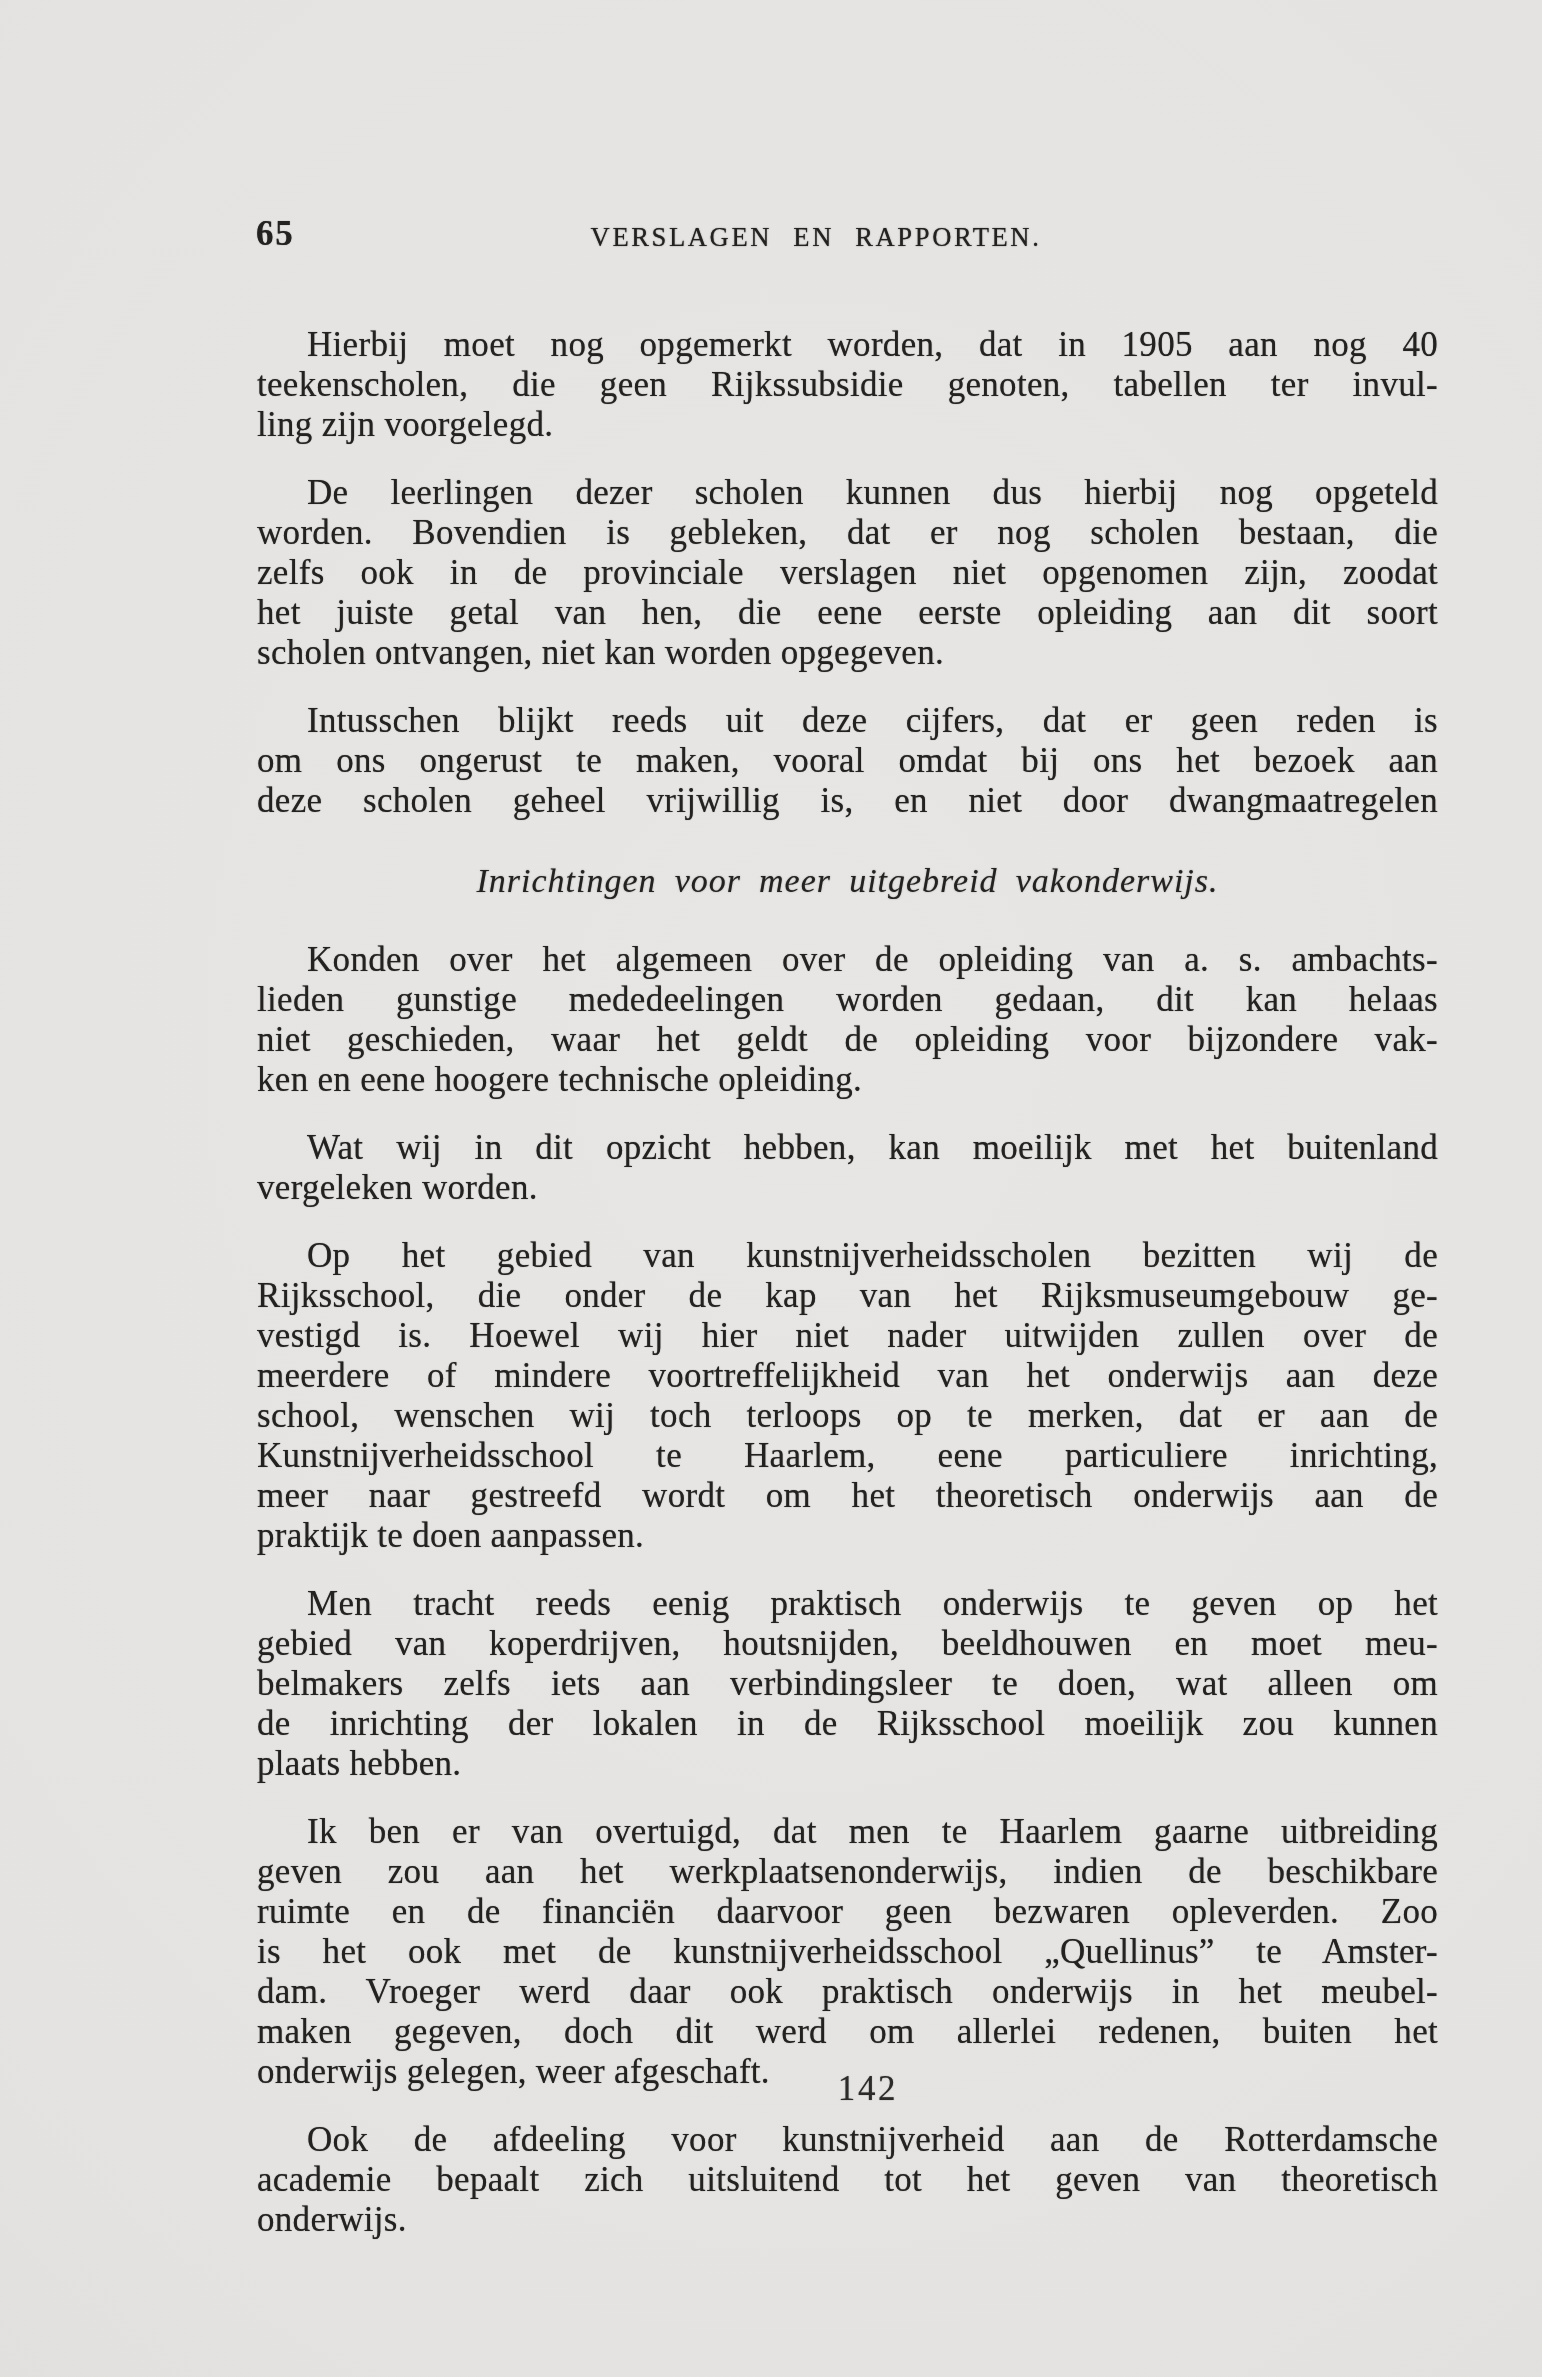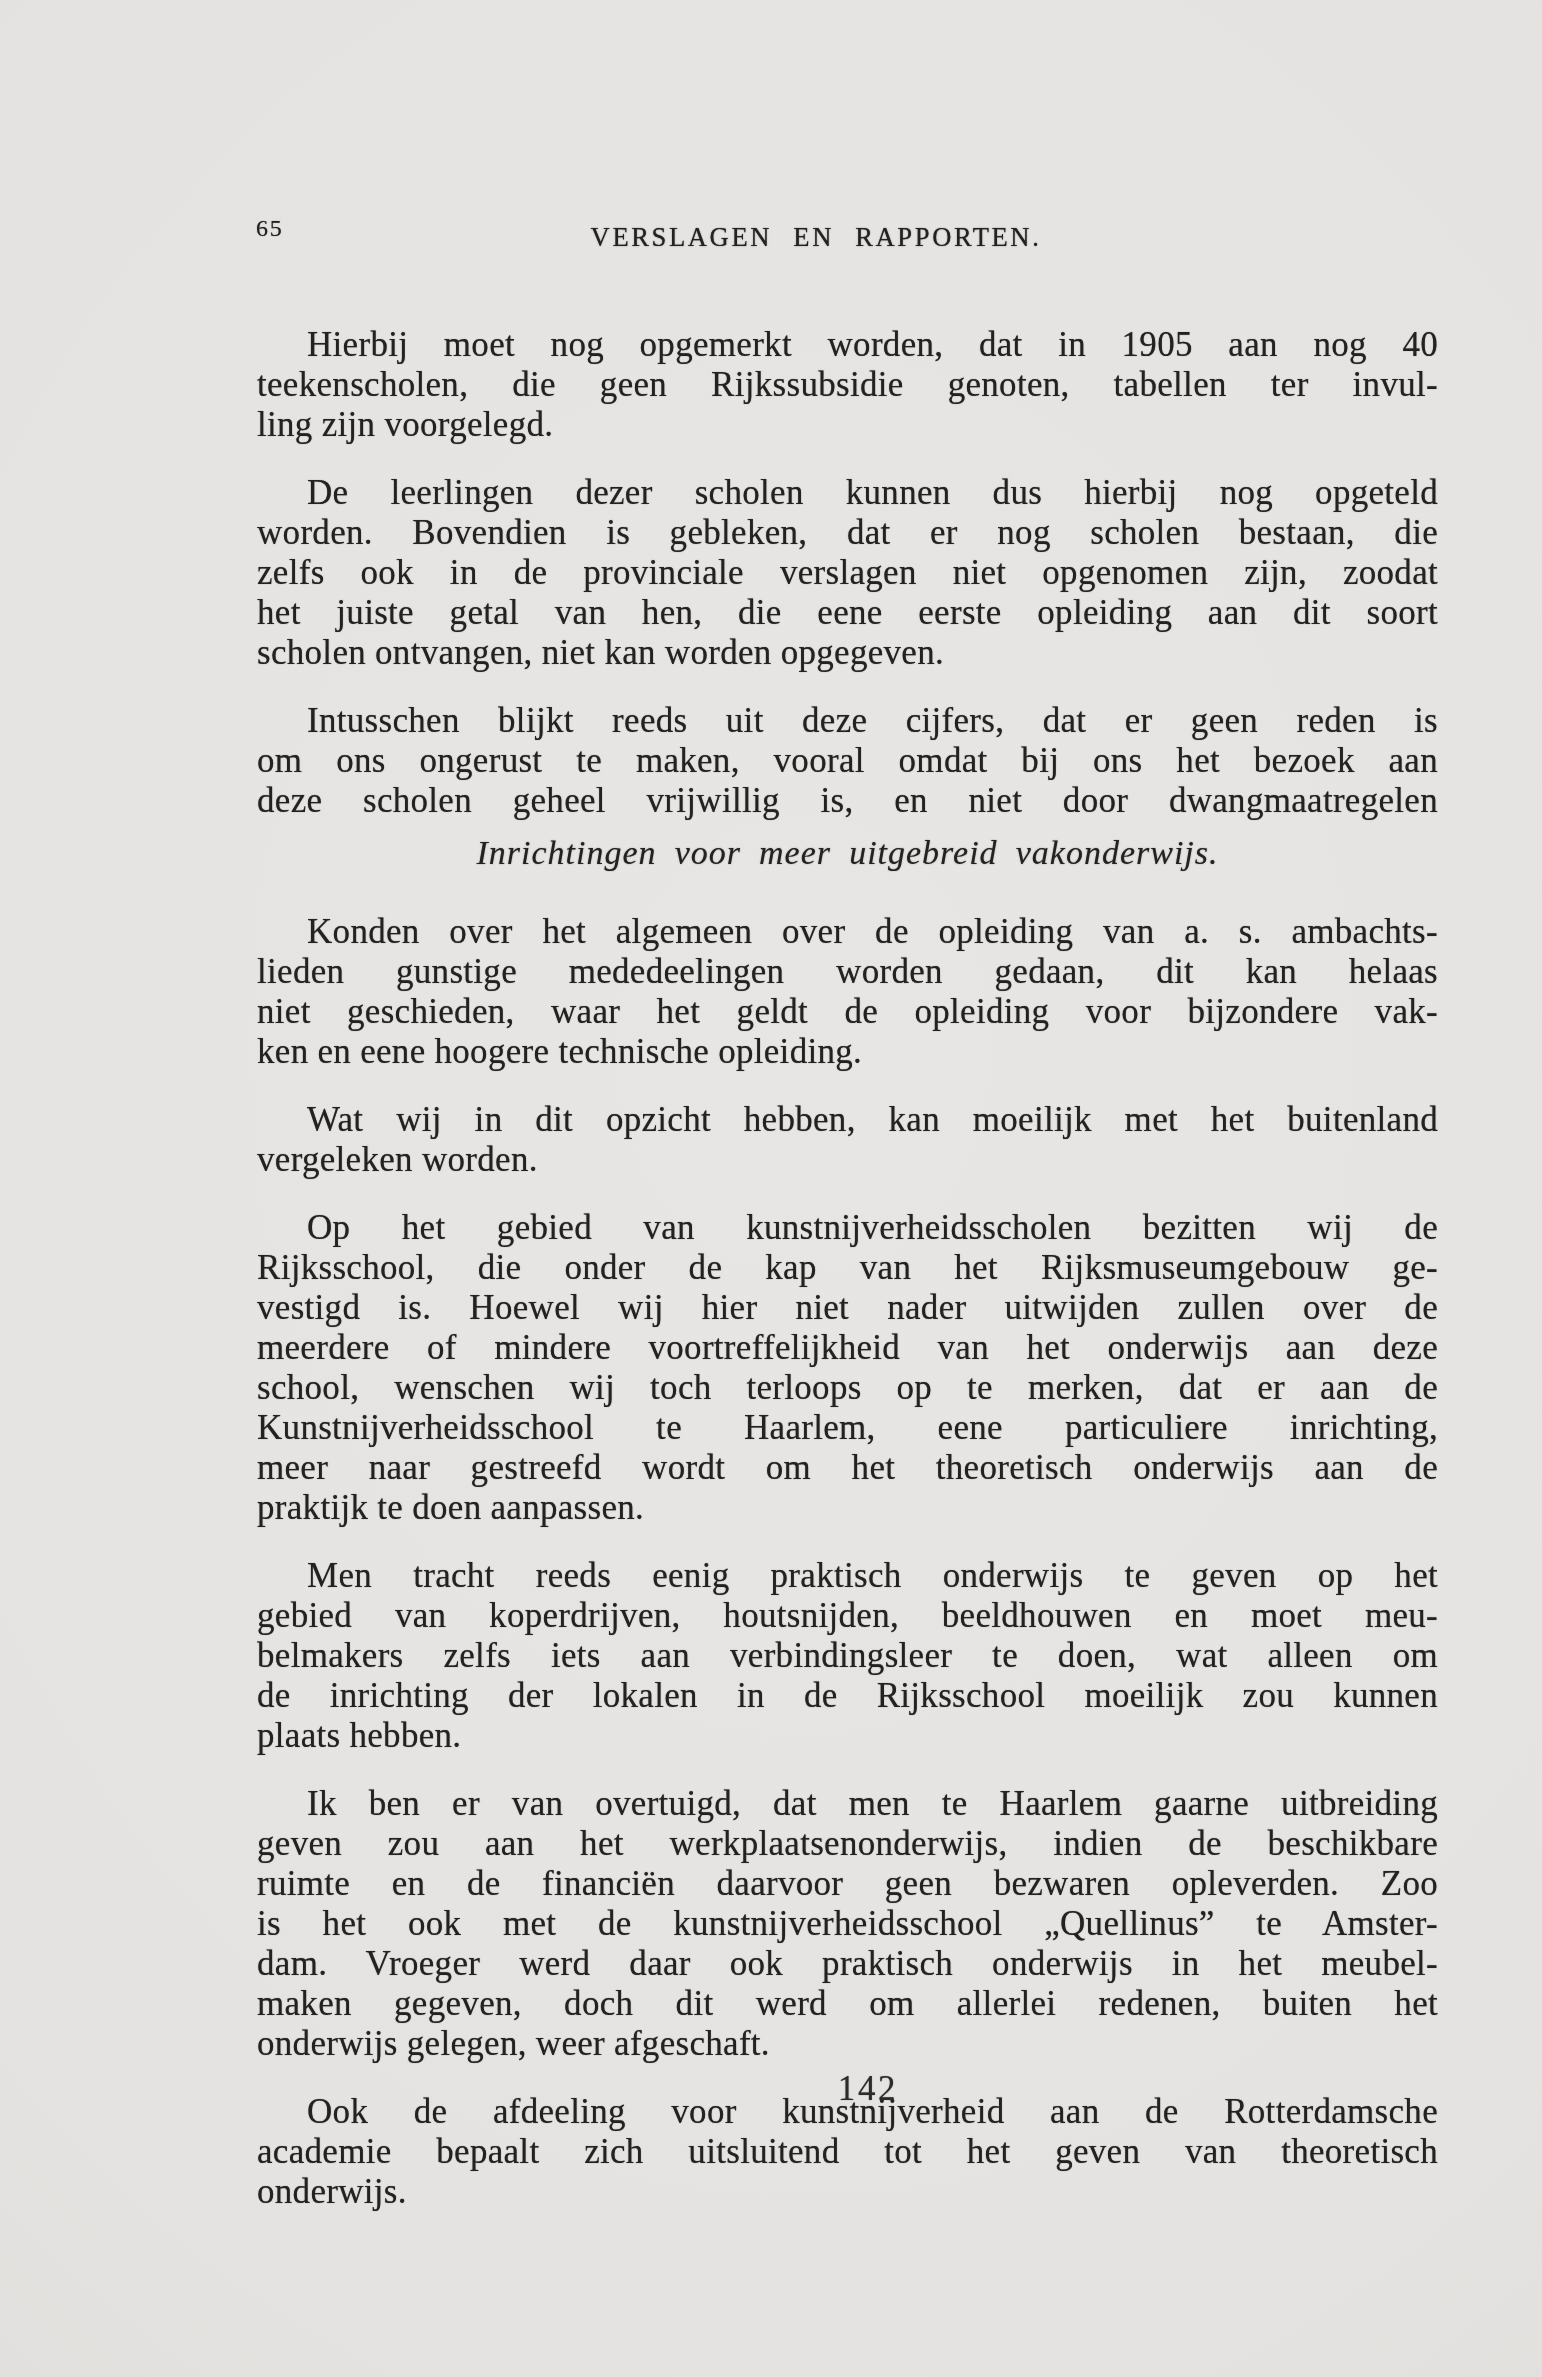--- a/index.html
+++ b/index.html
@@ -13,21 +13,21 @@
     overflow: hidden;
     background:
       radial-gradient(130% 105% at 52% 44%, #e7e6e4 0%, #e4e3e1 55%, #dcdbd8 88%, #d5d4d1 100%);
   }
   .scan-ink {
     color: #232221;
     text-shadow: 0 0 1px rgba(40,38,36,0.65);
   }
   .page-num-left {
     position: absolute; top: 216px; left: 256px;
-    font-size: 24px; font-weight: normal; letter-spacing: 1.7px; line-height: 1;
+    font-size: 35px; font-weight: bold; letter-spacing: 1.7px; line-height: 1;
   }
   .running-title {
     position: absolute; top: 224px; left: 816px;
     transform: translateX(-50%);
     font-size: 26.6px; letter-spacing: 2.6px; word-spacing: 12px;
     white-space: nowrap; line-height: 1;
     text-shadow: 0 0 1.2px rgba(40,38,36,0.85);
   }
   .text-block {
     position: absolute; top: 297px; left: 257px; width: 1181px;
@@ -39,21 +39,21 @@
     height: 40px; white-space: nowrap;
   }
   .line.last { text-align-last: left; }
   .line.first { padding-left: 50px; margin-top: 28px; }
   .section-heading {
     font-style: italic;
     font-size: 34px;
     text-align: center;
     letter-spacing: 1px; word-spacing: 8.6px;
     line-height: 40px; height: 40px;
-    margin: 12px 0 39px 0;
+    margin: 40px 0 39px 0;
     text-shadow: 0 0 1.4px rgba(45,43,41,0.55);
   }
   .footer-page-num {
     position: absolute; top: 2071px; left: 868px;
     transform: translateX(-50%);
     font-size: 35px; letter-spacing: 2.6px; line-height: 1;
     color: #2c2b2a;
     text-shadow: 0 0 1.1px rgba(40,38,36,0.6);
     text-align: center;
   }

